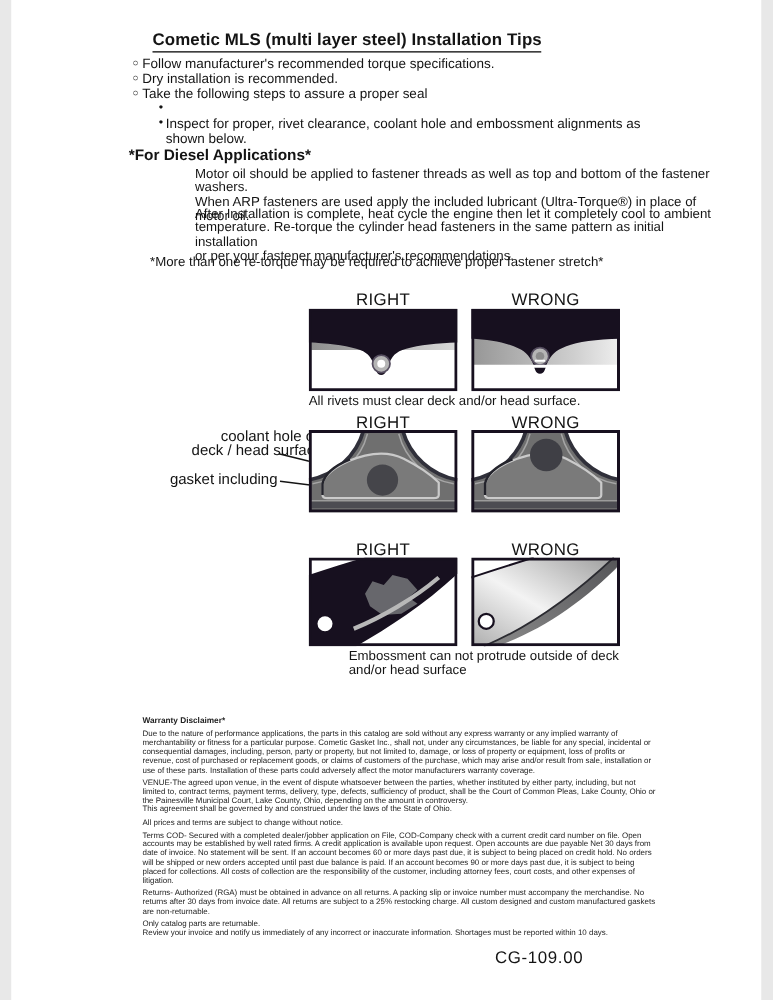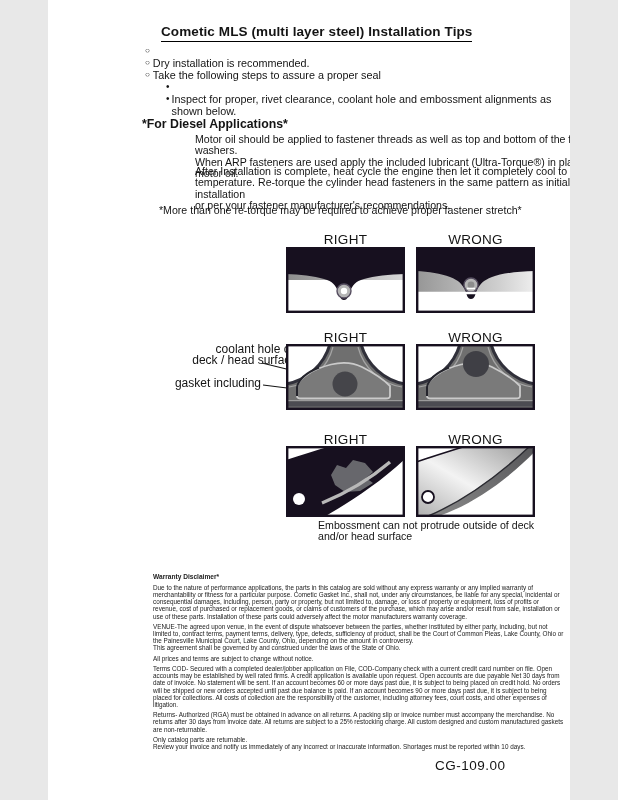--- a/index.html
+++ b/index.html
@@ -1,17 +1,17 @@
 <!DOCTYPE html>
 <html><head>
 <meta charset="utf-8">
 <style>
   html,body{margin:0;padding:0;background:#e8e8e8;}
   .page{
-    position:relative;width:522px;height:800px;background:#ffffff;
+    position:relative;width:600px;height:800px;background:#ffffff;
     font-family:"Liberation Sans",sans-serif;color:#141414;overflow:hidden;
     margin:0 auto;
   }
   .pre{white-space:pre-line;margin-left:36px;}
   .title{
     position:absolute;left:113px;top:24px;font-size:13.5px;font-weight:bold;
     border-bottom:1.7px solid #000;padding-bottom:2px;letter-spacing:0.1px;
   }
   .bullets{position:absolute;left:97px;top:45px;width:430px;font-size:10.8px;line-height:12.1px;}
   .b-row{display:flex;}
@@ -44,20 +44,21 @@
 </head>
 <body>
 
 <div class="page">
 
   <div class="title">Cometic MLS (multi layer steel) Installation Tips</div>
 
   <div class="bullets">
     <div class="b-row">
       <span class="b-o">○</span>
+      <span>Follow manufacturer's recommended torque specifications.</span>
     </div>
     <div class="b-row">
       <span class="b-o">○</span>
       <span>Dry installation is recommended.</span>
     </div>
     <div class="b-row">
       <span class="b-o">○</span>
       <span>Take the following steps to assure a proper seal</span>
     </div>
     <div class="b-row sub">
@@ -104,20 +105,21 @@
     </defs>
     <rect width="119" height="66" fill="#ffffff"></rect>
     <rect x="2" y="24" width="115" height="22" fill="url(#gB)"></rect>
     <path d="M0,24 C13,24.5 25,26.5 34,30 C43,33.5 46,37 49,43 C51,47.5 51,52 55,52 C59,52 59,47.5 61,43 C64,37 67,33.5 76,30 C85,26.5 100,24.5 119,24 L119,0 L0,0 Z" fill="#17101f"></path>
     <circle cx="55" cy="38" r="7" fill="#b5b5b5" stroke="#564e60" stroke-width="1.4"></circle>
     <circle cx="55" cy="38" r="3.4" fill="#8c8c8c"></circle>
     <line x1="51" y1="41.5" x2="59" y2="41.5" stroke="#ffffff" stroke-width="1.6"></line>
     <line x1="2" y1="46" x2="117" y2="46" stroke="#ffffff" stroke-width="2.4"></line>
     <rect x="1.2" y="1.2" width="116.6" height="63.6" fill="none" stroke="#17101f" stroke-width="2.4"></rect>
   </svg>
+  <div class="cap cap1">All rivets must clear deck and/or head surface.</div>
 
   <div class="dl c2 lt">RIGHT</div>
   <div class="dl c2 rt">WRONG</div>
 
   <div class="ann ann1 pre">coolant hole on
 deck / head surface</div>
   <div class="ann ann2">gasket including</div>
   <svg class="leaders" width="90" height="40" viewBox="0 0 90 40">
     <line x1="4" y1="5" x2="81" y2="24" stroke="#141414" stroke-width="1.1"></line>
     <line x1="5" y1="27" x2="53" y2="33" stroke="#141414" stroke-width="1.1"></line>

